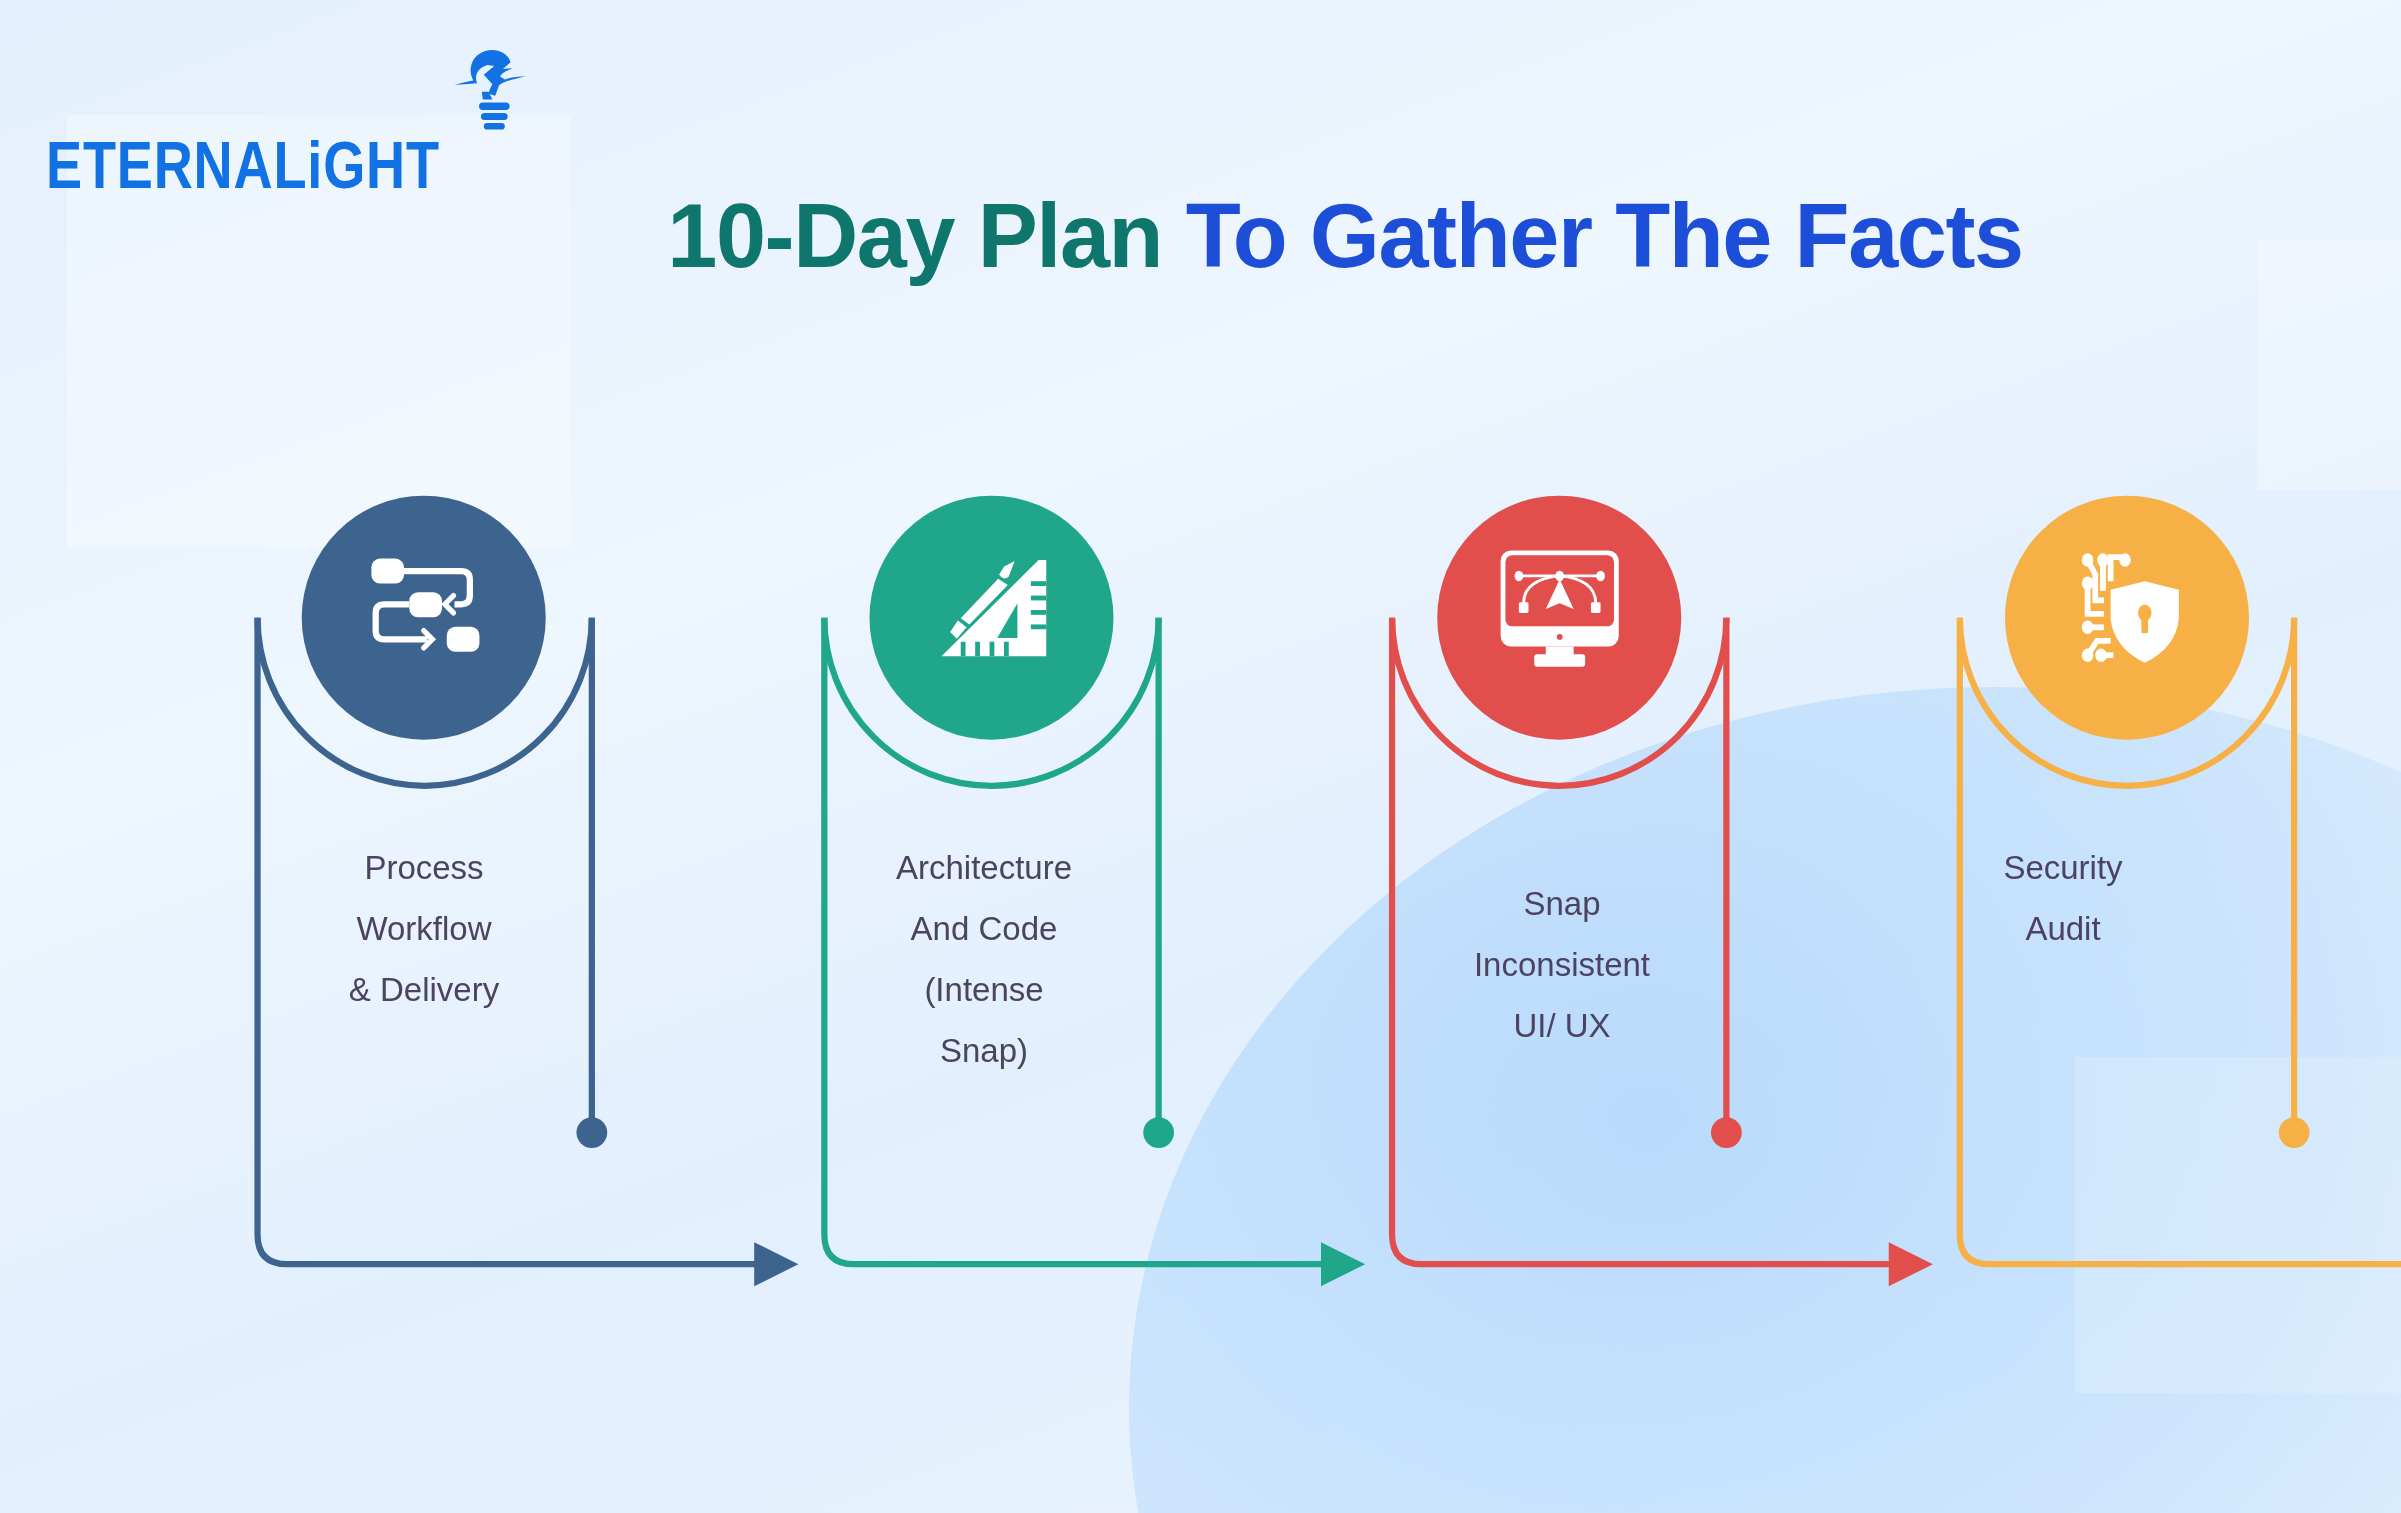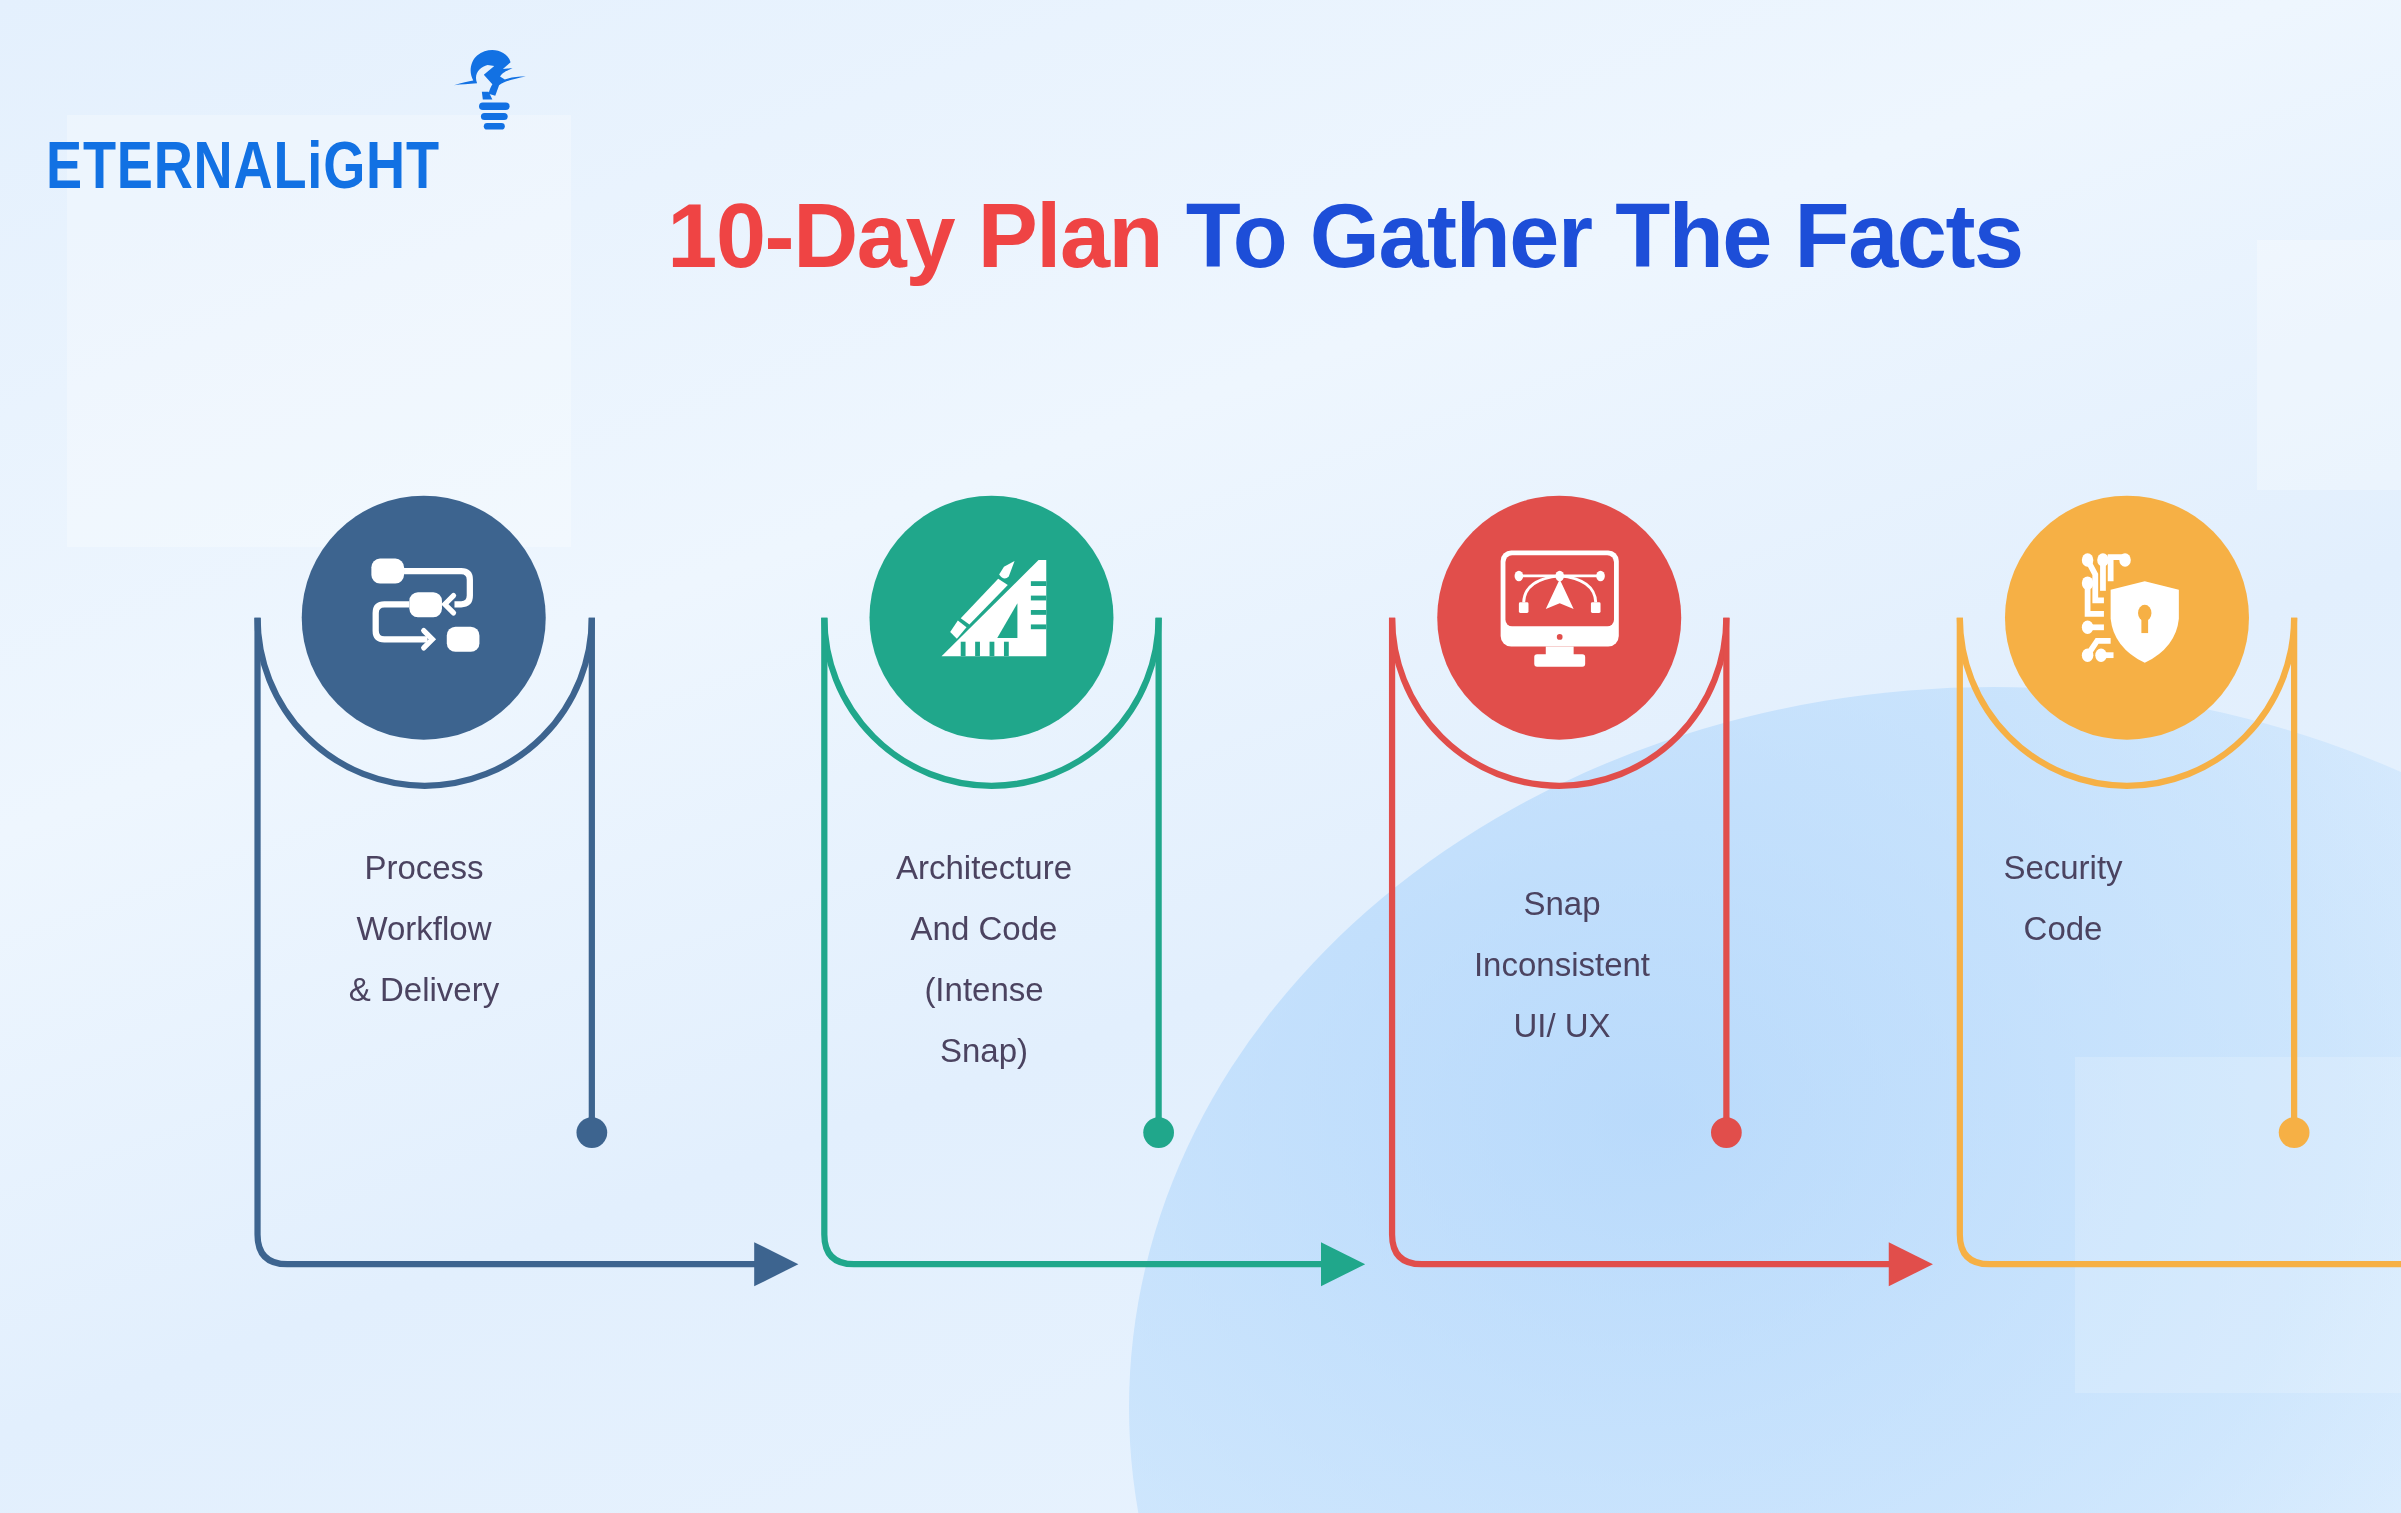--- a/index.html
+++ b/index.html
@@ -7,21 +7,21 @@
     font-family: "Liberation Sans", "DejaVu Sans", sans-serif;
     background: linear-gradient(160deg, #e4f0fd 0%, #eef6fe 35%, #e2effd 60%, #eaf4fe 100%); }
   .bg-blob { position:absolute; border-radius:50%; pointer-events:none; }
   .bg-rect { position:absolute; background:rgba(255,255,255,0.28); pointer-events:none; }
   #logo { position:absolute; left:48px; top:46px; display:flex; align-items:flex-end;flex-direction:column; }
   #logo svg { display:block; }
   #logo .word { font-family:"Liberation Sans", sans-serif; font-weight:700; color:#1271e3;
     font-size:66px; letter-spacing:1px; line-height:1; transform:scaleX(0.82); transform-origin:left bottom; margin-left:-1.9px; margin-bottom:6.7px; }
   #title { position:absolute; left:0; width:2690px; top:187px; text-align:center;
     font-size:90px; font-weight:700; letter-spacing:-1.4px; line-height:1.1; }
-  #title .hl { color:#ef4444; }
+  #title .hl { color:#0f766e; }
   #title .rest { color:#1d4ed8; }
   #diagram { position:absolute; left:0; top:0; width:2690px; height:1514px; }
   .step-label { position:absolute; width:346px; text-align:center; color:#4b4360;
     font-size:33px; line-height:61px; font-weight:400; }
 </style>
 </head>
 <body>
 
 <div class="bg-blob" style="left:1129px; top:687px; width:1729px; height:1441px; background:radial-gradient(ellipse at 30% 30%, rgba(150,200,250,0.55) 0%, rgba(175,215,252,0.45) 40%, rgba(220,236,253,0) 70%);"></div>
 <div class="bg-rect" style="left:67px; top:115px; width:504px; height:432px;"></div>
@@ -167,15 +167,15 @@
   <div>(Intense</div>
   <div>Snap)</div>
 </div>
 <div class="step-label" style="left:1389px; top:837px;margin-top:36px;">
   <div>Snap</div>
   <div>Inconsistent</div>
   <div>UI/ UX</div>
 </div>
 <div class="step-label" style="left:1890px; top:837px;">
   <div>Security</div>
-  <div>Code</div>
+  <div>Audit</div>
 </div>
 
 
 </body></html>

